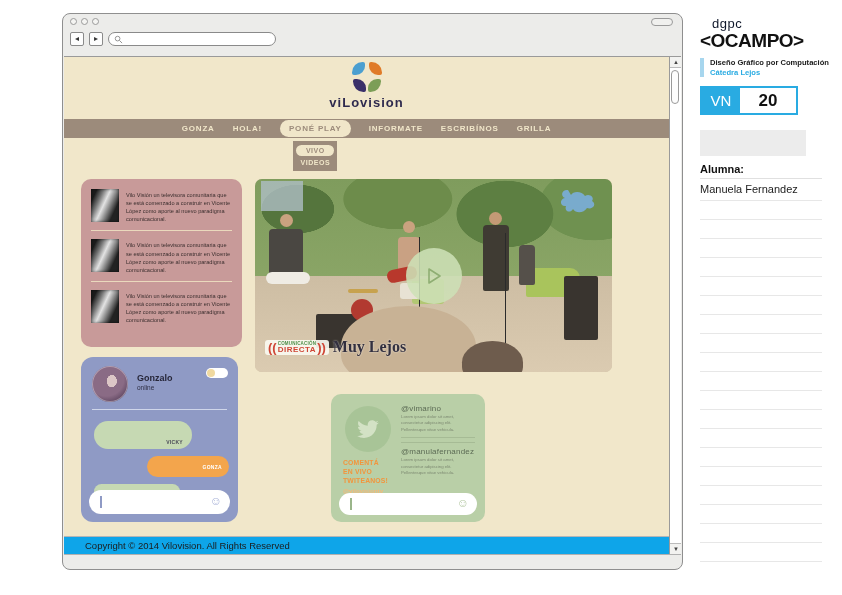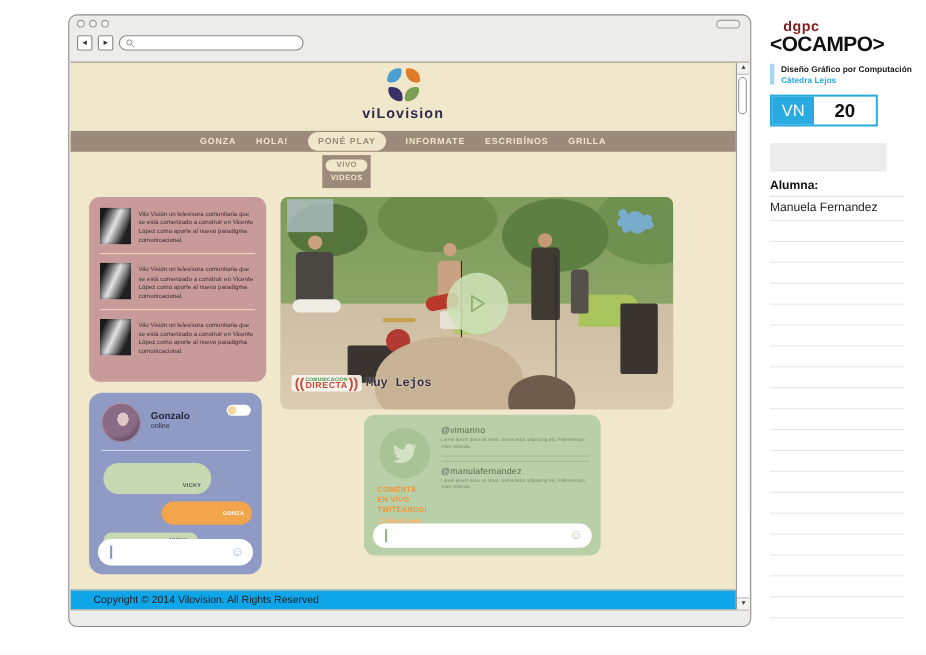--- a/index.html
+++ b/index.html
@@ -98,21 +98,21 @@
   .play-wrap { position:absolute; left:50%; top:50%; transform:translate(-50%,-50%);
                width:56px; height:56px; border-radius:50%; background:rgba(205,224,182,.88);
                display:flex; align-items:center; justify-content:center; }
   .badge { position:absolute; left:10px; bottom:16px; display:flex; align-items:center; gap:4px; }
   .badge-box { background:rgba(250,248,240,.92); border-radius:3px; padding:1px 3px;
                display:flex; align-items:center; gap:1px; }
   .badge-paren { color:#cf4636; font-weight:700; font-size:13px; line-height:1; }
   .badge-lines { text-align:center; }
   .badge-t { display:block; font-size:4.5px; font-weight:700; color:#4e8f4a; letter-spacing:0.2px; }
   .badge-d { display:block; font-size:8px; font-weight:700; color:#cf4636; letter-spacing:0.5px; line-height:1; }
-  .badge-caption { font-family:Liberation Mono, monospace; font-weight:700; font-size:11px;
+  .badge-caption { font-family:Liberation Serif, serif; font-weight:700; font-size:16px;
                    color:#33303f; text-shadow:0 0 2px rgba(255,255,255,.7); }
   .squiggle { position:absolute; right:14px; top:8px; }
 
   
   .chat { position:absolute; left:17px; top:300px; width:157px; height:165px;
           background:#8f9ac5; border-radius:12px; }
   .chat-avatar { position:absolute; left:11px; top:9px; width:36px; height:36px; border-radius:50%;
       background:
         radial-gradient(10px 12px at 55% 42%, #dcc6c6 0 50%, transparent 52%),
         radial-gradient(circle at 40% 35%, #8a6b85 0 55%, #4a3550 90%);
@@ -131,21 +131,21 @@
   .bub-o { right:9px; top:99px; width:82px; height:21px; background:#f3a54c; border-radius:11px; }
   .bub-o .bub-label { right:7px; top:8px; color:#fff; }
   .bub-g2 { left:13px; top:127px; width:86px; height:15px; background:#c6d9b3; border-radius:8px; }
   .bub-g2 .bub-label { right:9px; top:5px; }
   .chat-input { position:absolute; left:8px; right:8px; bottom:8px; height:24px; background:#fff;
                 border-radius:12px; }
   .caret { position:absolute; left:11px; top:6px; width:2px; height:12px; background:#8f9ac5; }
   .smiley { position:absolute; right:8px; top:5px; font-size:12px; line-height:13px; color:#a9b3d8; }
 
   
-  .tw-panel { position:absolute; left:267px; top:320px; width:215px; height:128px;
+  .tw-panel { position:absolute; left:267px; top:337px; width:154px; height:128px;
               background:#b9cfa7; border-radius:10px; }
   .tw-bird-circle { position:absolute; left:14px; top:12px; width:46px; height:46px;
                     border-radius:50%; background:#a8c497; display:flex; align-items:center;
                     justify-content:center; }
   .tw-cta { position:absolute; left:12px; top:64px; width:56px; }
   .tw-cta-line { font-size:6.8px; font-weight:700; color:#f2953c; line-height:1.35; letter-spacing:0.2px; }
   .tw-handle-own { font-size:6.2px; font-weight:700; color:#f6b778; margin-top:1px; }
   .tw-list { position:absolute; left:70px; top:10px; right:10px; }
   .tw-handle { font-size:8px; color:#5c6b55; letter-spacing:0.2px; }
   .tw-body { font-size:4.3px; line-height:1.5; color:#7d8a72; margin-top:1px; }
@@ -155,21 +155,21 @@
   .tw-input .caret { background:#9ab58a; top:5px; }
   .tw-input .smiley { color:#b5c9a4; top:4px; }
 
   
   .site-footer { position:absolute; left:0; right:0; bottom:0; height:18px; background:#0ea5e9;
                  border-top:1px solid #b5b5b5; font-size:9.5px; color:#1c1c1c;
                  line-height:17px; padding-left:21px; }
 
   
   .sidebar { position:absolute; left:700px; top:16px; width:132px; }
-  .brand-small { font-size:13px; font-weight:700; color:#7f1d1d; padding-left:12px; letter-spacing:0.5px; }
+  .brand-small { font-size:13px; font-weight:400; color:#0f172a; padding-left:12px; letter-spacing:0.5px; }
   .brand-large { font-size:19px; font-weight:700; color:#111; letter-spacing:-0.5px; margin-top:-1px; }
   .course-block { border-left:4px solid #a7d6ee; padding-left:6px; margin-top:6px; }
   .course-line { font-size:7.6px; font-weight:700; color:#1a1a1a; }
   .chair-line { font-size:7.6px; font-weight:700; color:#29abe2; margin-top:1px; }
   .code-box { margin-top:9px; width:98px; height:29px; border:2px solid #29abe2; display:flex; }
   .code-left { width:38px; background:#29abe2; color:#fff; font-size:15px; font-weight:400;
                display:flex; align-items:center; justify-content:center; }
   .code-right { flex:1; background:#fff; color:#111; font-size:17px; font-weight:700;
                 display:flex; align-items:center; justify-content:center; }
   .gray-box { margin-top:15px; width:106px; height:26px; background:#ececec; }

